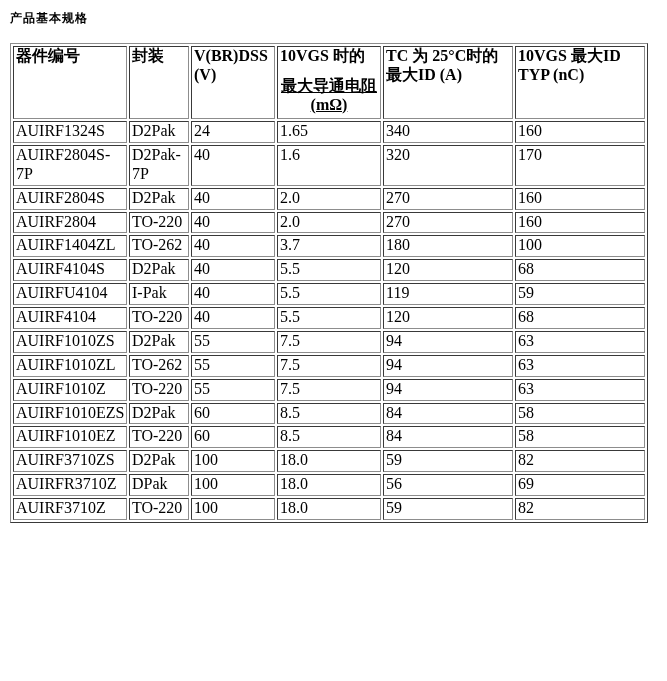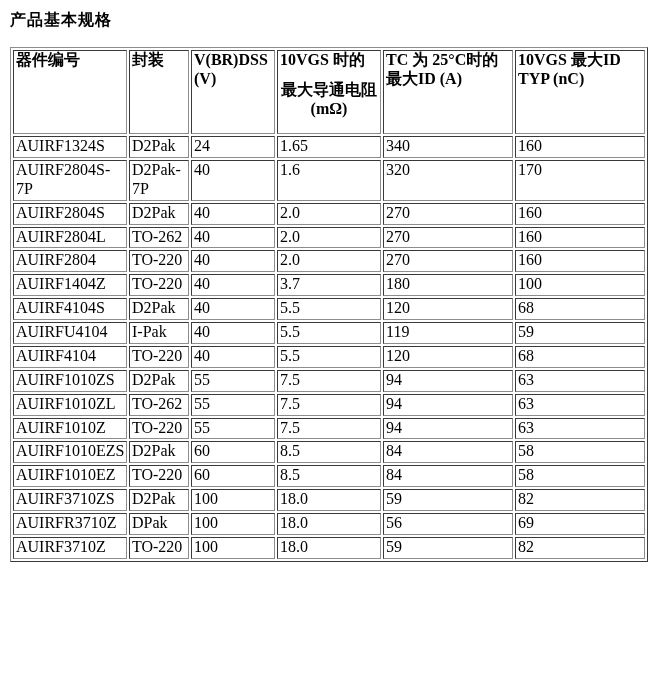--- a/index.html
+++ b/index.html
@@ -10,21 +10,21 @@
     font-family: "Liberation Serif", "DejaVu Serif", serif;
   }
   .page {
     width: 667px;
     min-height: 681px;
     box-sizing: border-box;
     padding: 8px 10px 10px 10px;
     background: #ffffff;
   }
   .page-title {
-    font-size: 16px;
+    font-size: 12px;
     font-weight: bold;
     margin: 2px 0 16px 0;
     letter-spacing: 1px;
   }
   table.spec-table {
     border-collapse: separate;
     border-spacing: 2px;
     border: 1px outset #8d8d8d;
     table-layout: fixed;
     width: 638px;
@@ -37,33 +37,34 @@
     background: #ffffff;
     font-size: 16px;
     line-height: 1.18;
     padding: 0 2px 1px 2px;
     vertical-align: top;
     text-align: left;
     overflow: hidden;
   }
   table.spec-table th {
     font-weight: bold;
-    height: 84px;
+    height: 73px;
     white-space: pre-line;
   }
   col.c1 { width: 114px; }
   col.c2 { width: 60px;  }
   col.c3 { width: 84px;  }
   col.c4 { width: 104px; }
   col.c5 { width: 130px; }
   col.c6 { width: 130px; }
   .hdr-sub {
     text-align: center;
     margin-top: 11px;
     white-space: pre-line;
+    text-decoration: underline;
   }
 </style>
 </head>
 <body>
 
 <div class="page">
 
   <div class="page-title">产品基本规格</div>
 
   <table class="spec-table">
@@ -108,38 +109,30 @@
         </tr>
         <tr>
           <td>AUIRF2804S</td>
           <td>D2Pak</td>
           <td>40</td>
           <td>2.0</td>
           <td>270</td>
           <td>160</td>
         </tr>
         <tr>
-          <td>AUIRF2804L</td>
-          <td>TO-262</td>
+          <td>AUIRF2804</td>
+          <td>TO-220</td>
           <td>40</td>
           <td>2.0</td>
           <td>270</td>
           <td>160</td>
         </tr>
         <tr>
-          <td>AUIRF2804</td>
-          <td>TO-220</td>
-          <td>40</td>
-          <td>2.0</td>
-          <td>270</td>
-          <td>160</td>
-        </tr>
-        <tr>
-          <td>AUIRF1404Z</td>
-          <td>TO-220</td>
+          <td>AUIRF1404ZL</td>
+          <td>TO-262</td>
           <td>40</td>
           <td>3.7</td>
           <td>180</td>
           <td>100</td>
         </tr>
         <tr>
           <td>AUIRF4104S</td>
           <td>D2Pak</td>
           <td>40</td>
           <td>5.5</td>

